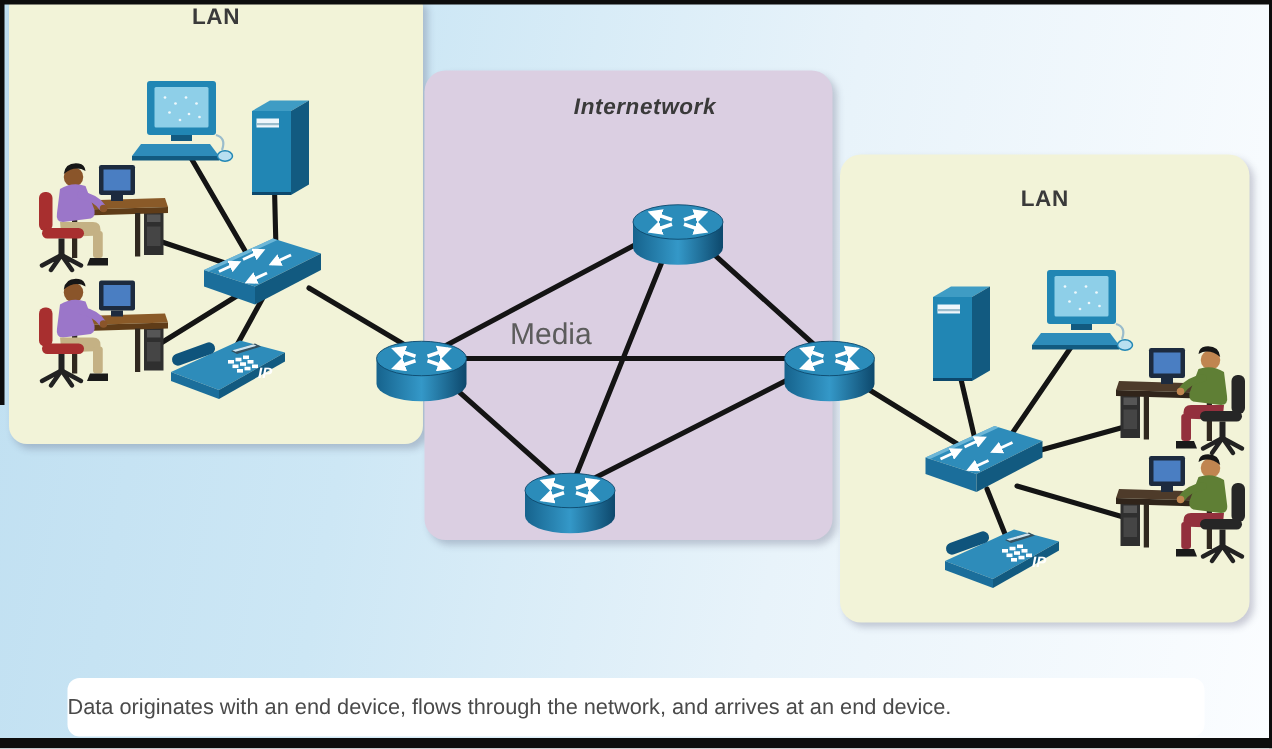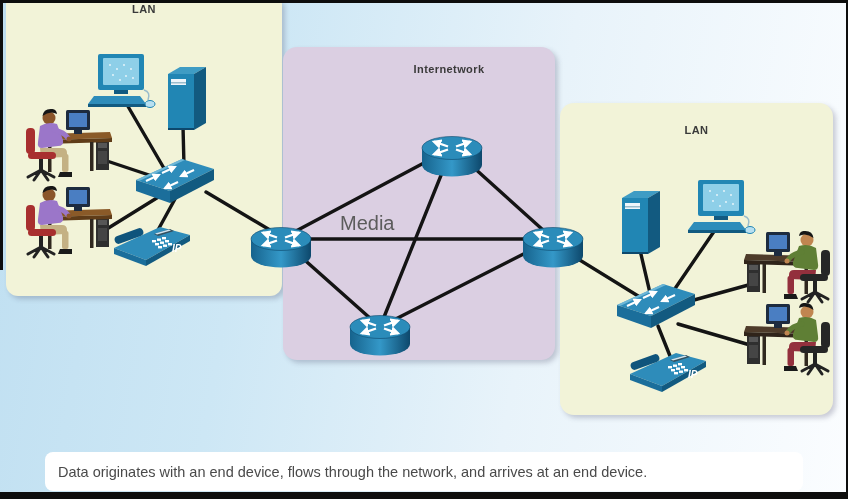--- a/index.html
+++ b/index.html
@@ -10,30 +10,30 @@
   }
   .frame{position:absolute;background:#0d0d0d;z-index:10;}
   .frame.top{left:0;top:0;width:848px;height:3px;}
   .frame.bottom{left:0;top:492px;width:848px;height:7px;}
   .frame.right{left:846px;top:0;width:2px;height:499px;}
   .frame.left{left:0;top:0;width:3px;height:270px;}
   .panel{position:absolute;z-index:1;box-shadow:3px 3px 5px rgba(60,60,90,.25);}
   .panel.lan-left{left:6px;top:0;width:276px;height:296px;background:#f2f3d8;border-radius:4px 4px 12px 12px;}
   .panel.internetwork{left:283px;top:47px;width:272px;height:313px;background:#dbcfe2;border-radius:14px;}
   .panel.lan-right{left:560px;top:103px;width:273px;height:312px;background:#f2f3d8;border-radius:14px;}
-  .panel-label{position:absolute;z-index:2;font-weight:bold;font-size:11px;color:#3a3a3a;text-align:center;letter-spacing:.4px;}
+  .panel-label{position:absolute;z-index:2;font-weight:bold;font-size:15px;color:#3a3a3a;text-align:center;letter-spacing:.4px;}
   .label-lan-left{left:6px;top:3px;width:276px;}
-  .label-internetwork{left:291px;top:63px;width:316px;}
+  .label-internetwork{left:272px;top:63px;width:316px;font-style:italic;}
   .label-lan-right{left:560px;top:124px;width:273px;}
   .media-label{position:absolute;z-index:2;left:340px;top:212px;font-size:20px;color:#5c5c5c;}
   svg.diagram{position:absolute;left:0;top:0;z-index:5;}
   .caption-box{
     position:absolute;z-index:6;left:45px;top:452px;width:758px;height:39px;
     background:#ffffff;border-radius:8px;display:flex;align-items:center;
-    box-sizing:border-box;padding-left:13px;color:#4a4a4a;font-size:14.5px;
+    box-sizing:border-box;color:#4a4a4a;font-size:14.5px;
   }
   
   .person-a{--shirt:#9b76c9;--pants:#c4b184;--skin:#8a552a;--chair:#a82f2f;--desk:#8a5a28;--deskdark:#5f3c18;}
   .person-b{--shirt:#5f7f35;--pants:#93303d;--skin:#c08550;--chair:#262626;--desk:#4e3b2a;--deskdark:#30241a;}
   svg text{font-family:"Liberation Sans",sans-serif;}
 </style>
 </head>
 <body>
 
 <div class="stage">

